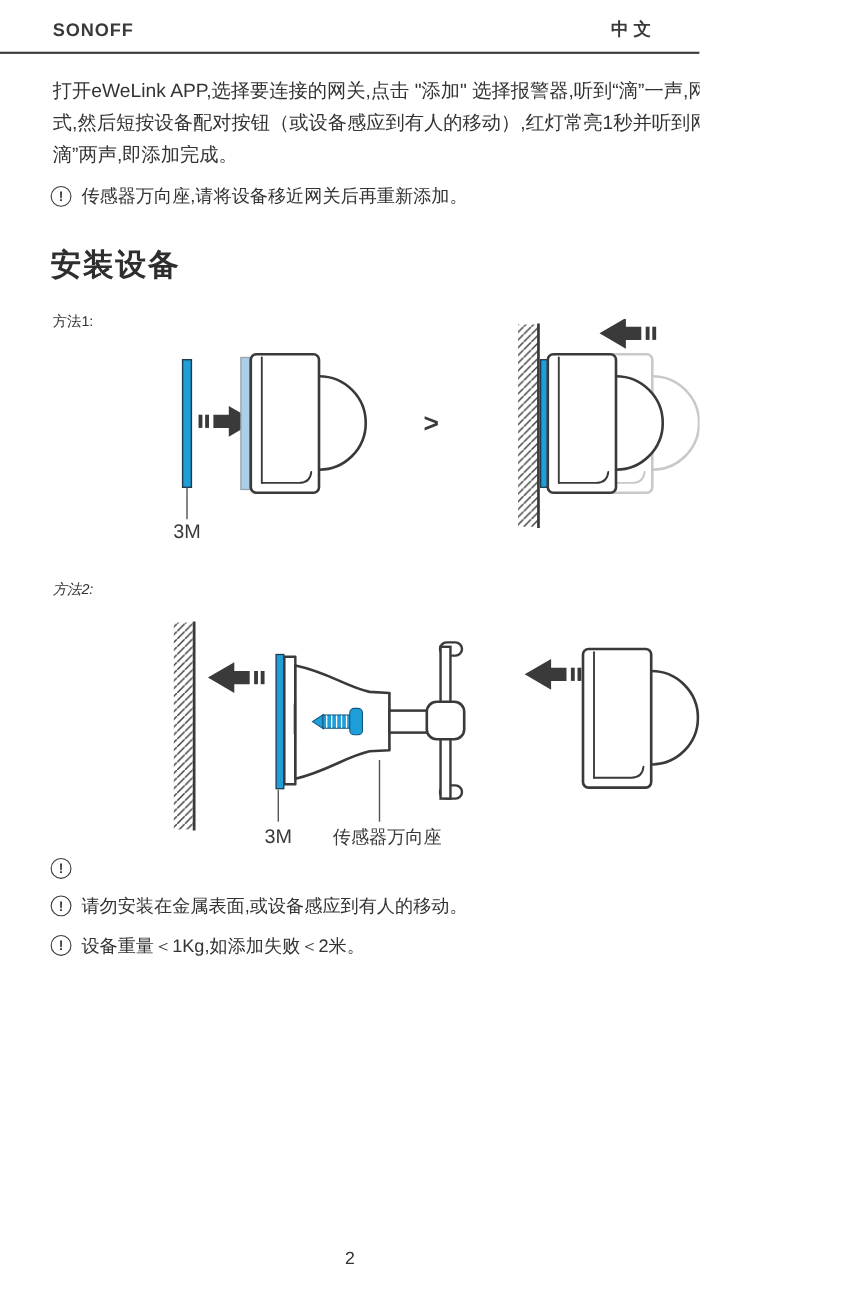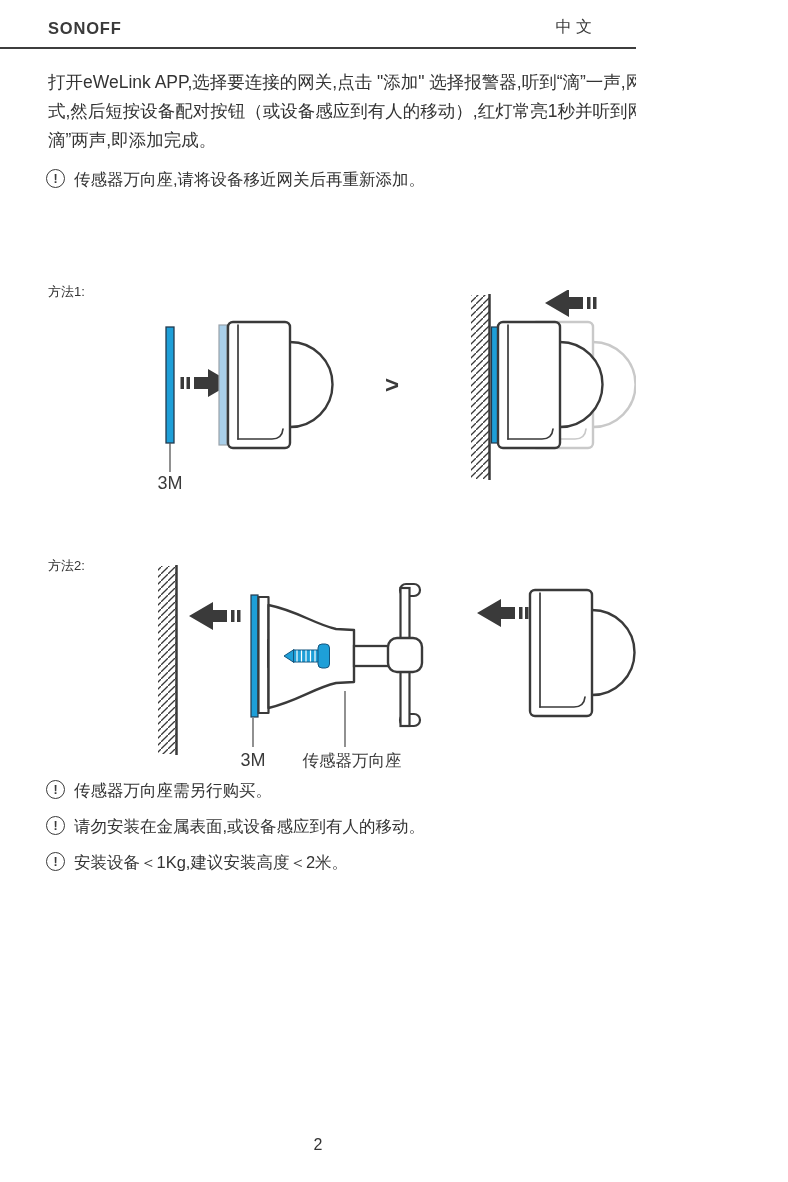--- a/index.html
+++ b/index.html
@@ -2,31 +2,31 @@
 <html><head>
 <meta charset="utf-8">
 <style>
   html,body{margin:0;padding:0;background:#fff;}
   .page{position:relative;width:636px;height:1182px;background:#ffffff;overflow:hidden;
         font-family:"Liberation Sans","DejaVu Sans",sans-serif;color:#333;}
   .header{position:absolute;top:0;left:0;right:0;height:49px;border-bottom:2px solid #3d3d3d;
           display:flex;justify-content:space-between;align-items:flex-end;
           padding:0 44px 9px 48px;box-sizing:border-box;}
   .brand{font-weight:bold;font-size:16.5px;letter-spacing:.8px;color:#3a3a3a;}
-  .lang{font-weight:normal;font-size:16px;color:#3a3a3a;}
+  .lang{font-weight:bold;font-size:16px;color:#3a3a3a;}
   .para{position:absolute;top:68px;left:48px;width:702px;font-size:17.5px;line-height:29px;color:#333;}
   .note-row{display:flex;align-items:flex-start;gap:9px;font-size:16.5px;line-height:22px;color:#333;}
   .intro-note{position:absolute;top:168px;left:46px;}
   .note-icon{flex:0 0 auto;width:19px;height:19px;border:1.8px solid #3a3a3a;border-radius:50%;
              display:inline-flex;align-items:center;justify-content:center;
              font-size:12.5px;font-weight:bold;color:#3a3a3a;margin-top:1px;box-sizing:border-box;}
   .section-title{position:absolute;top:222px;left:46px;font-size:28px;font-weight:bold;
                  color:#2e2e2e;letter-spacing:1.5px;}
   .method-label{position:absolute;left:48px;font-size:13px;color:#333;}
-  #m1{top:283px;} #m2{top:557px;}
+  #m1{top:283px;} #m2{top:527px;font-style:italic;}
   svg.diagram{position:absolute;left:0;display:block;}
   #d1{top:290px;} #d2{top:560px;}
   .notes{position:absolute;top:779px;left:46px;display:flex;flex-direction:column;gap:14px;}
   .page-num{position:absolute;top:1136px;left:0;width:100%;text-align:center;font-size:16px;color:#333;}
   .dlabel{font-size:18px;fill:#3a3a3a;}
   .dlabel2{font-size:16.5px;fill:#3a3a3a;}
   .sep{font-size:24px;font-weight:600;fill:#3a3a3a;}
 </style>
 </head>
 <body>
@@ -38,20 +38,21 @@
     <span class="lang">中 文</span>
   </div>
 
   <div class="para">打开eWeLink APP,选择要连接的网关,点击 "添加" 选择报警器,听到“滴”一声,网关进入配对模式,然后短按设备配对按钮（或设备感应到有人的移动）,红灯常亮1秒并听到网关发出“滴滴”两声,即添加完成。</div>
 
   <div class="note-row intro-note">
     <span class="note-icon">!</span>
     <span>传感器万向座,请将设备移近网关后再重新添加。</span>
   </div>
 
+  <div class="section-title">安装设备</div>
 
   <div class="method-label" id="m1">方法1:</div>
 
   <svg id="d1" class="diagram" width="788" height="210" viewBox="0 0 788 210">
     <defs>
       <pattern id="hatch1" patternUnits="userSpaceOnUse" width="7" height="7">
         <path d="M0,7 L7,0" stroke="#3a3a3a" stroke-width="1.3"></path>
       </pattern>
       <g id="dev1" stroke-linejoin="round" stroke-linecap="round">
         <path d="M62,20 A42.5,42.5 0 0 1 62,105" fill="#ffffff" stroke-width="2.4"></path>
@@ -143,27 +144,26 @@
     <text x="253" y="206" text-anchor="middle" class="dlabel">3M</text>
     <text x="352" y="206" text-anchor="middle" class="dlabel2">传感器万向座</text>
 
     <use href="#arr2" transform="translate(477,53)"></use>
     <use href="#dev2" transform="translate(530,30)" stroke="#3a3a3a"></use>
   </svg>
 
   <div class="notes">
     <div class="note-row">
       <span class="note-icon">!</span>
-      <span>传感器万向座需另行购买。</span>
     </div>
     <div class="note-row">
       <span class="note-icon">!</span>
       <span>请勿安装在金属表面,或设备感应到有人的移动。</span>
     </div>
     <div class="note-row">
       <span class="note-icon">!</span>
-      <span>安装设备＜1Kg,建议安装高度＜2米。</span>
+      <span>设备重量＜1Kg,如添加失败＜2米。</span>
     </div>
   </div>
 
   <div class="page-num">2</div>
 
 </div>
 
 </body></html>

